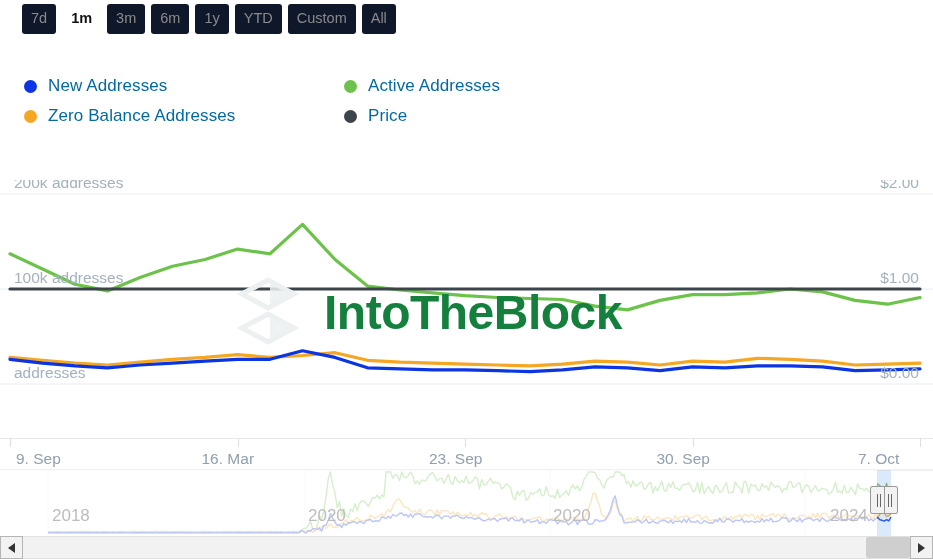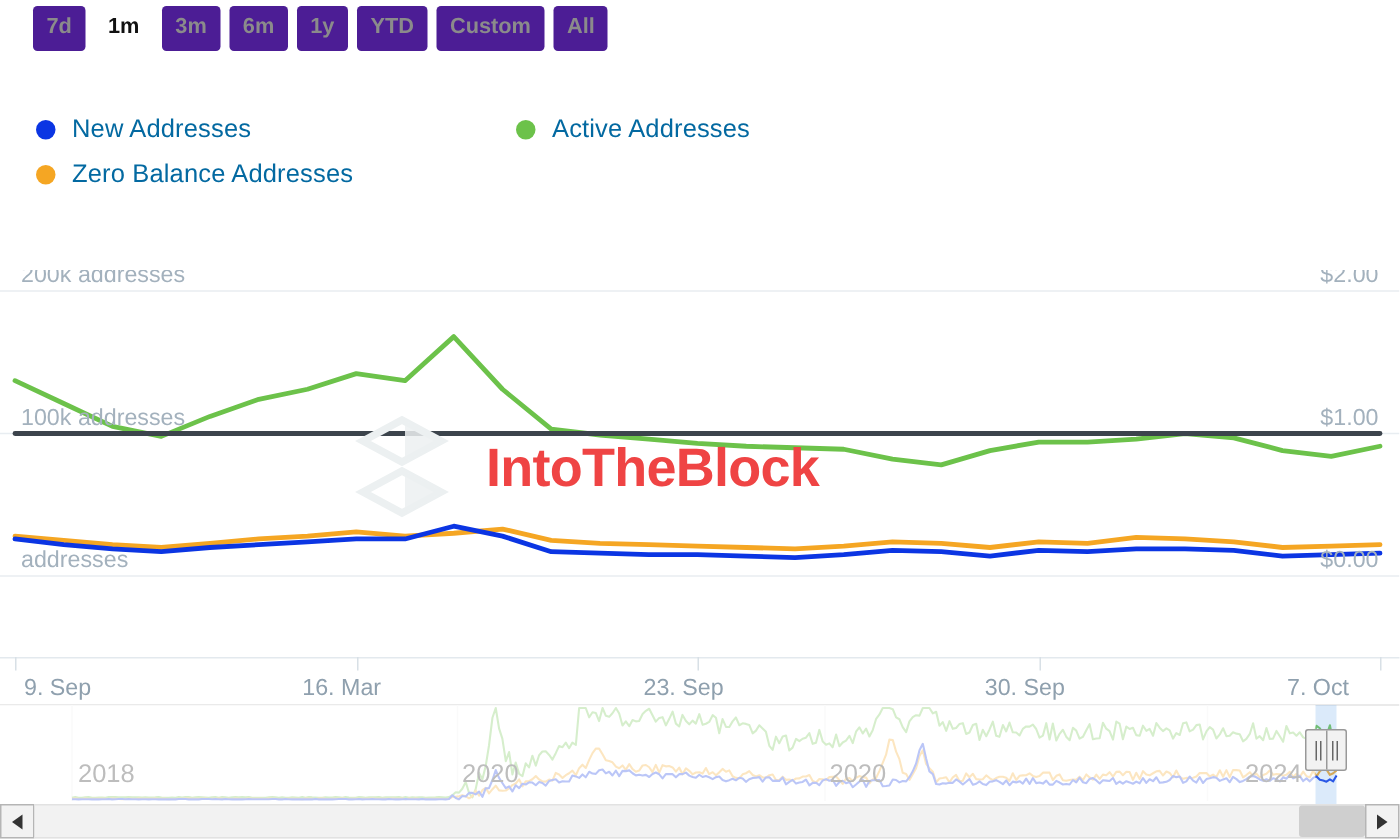--- a/index.html
+++ b/index.html
@@ -23,30 +23,29 @@
     left: 22px;
     top: 4px;
     display: flex;
     align-items: center;
     gap: 6px;
     height: 30px;
   }
   .range-btn {
     border: none;
     outline: none;
-    background: #4c1d95;
+    background: #0f172a;
     color: #8b8b8b;
     font-family: "Liberation Sans", sans-serif;
     font-size: 14.5px;
     line-height: 1;
     padding: 7px 9px 8px 9px;
     border-radius: 3px;
     cursor: pointer;
     white-space: nowrap;
-    font-weight: bold;
   }
   .range-btn.active {
     background: #ffffff;
     color: #111111;
     font-weight: bold;
     text-align: right;
   }
 
   
   #legend {
@@ -105,22 +104,22 @@
   
   #watermark {
     position: absolute;
     left: 228px;
     top: 92px;
     display: flex;
     align-items: center;
     pointer-events: none;
   }
   #watermark .wm-text {
-    color: #ef4444;
-    font-size: 36px;
+    color: #15803d;
+    font-size: 48px;
     font-weight: bold;
     letter-spacing: -0.5px;
     font-family: "Liberation Sans", sans-serif;
   }
 
   
   #x-axis {
     position: absolute;
     left: 0;
     top: 398px;
@@ -273,20 +272,24 @@
     <span class="legend-dot" style="background: rgb(11, 53, 227);"></span>
     <span class="legend-label">New Addresses</span>
   </div>
   <div class="legend-item">
     <span class="legend-dot" style="background: rgb(108, 194, 74);"></span>
     <span class="legend-label">Active Addresses</span>
   </div>
   <div class="legend-item">
     <span class="legend-dot" style="background: rgb(245, 166, 35);"></span>
     <span class="legend-label">Zero Balance Addresses</span>
+  </div>
+  <div class="legend-item">
+    <span class="legend-dot" style="background: rgb(60, 68, 76);"></span>
+    <span class="legend-label">Price</span>
   </div>
 </div>
 
 <div id="plot-area">
   <svg id="plot-svg" width="933" height="224">
     <g id="gridlines">
         <line x1="0" y1="204" x2="933" y2="204" class="grid-line"></line>
         <line x1="0" y1="109" x2="933" y2="109" class="grid-line"></line>
         <line x1="0" y1="14" x2="933" y2="14" class="grid-line"></line>
       </g>

